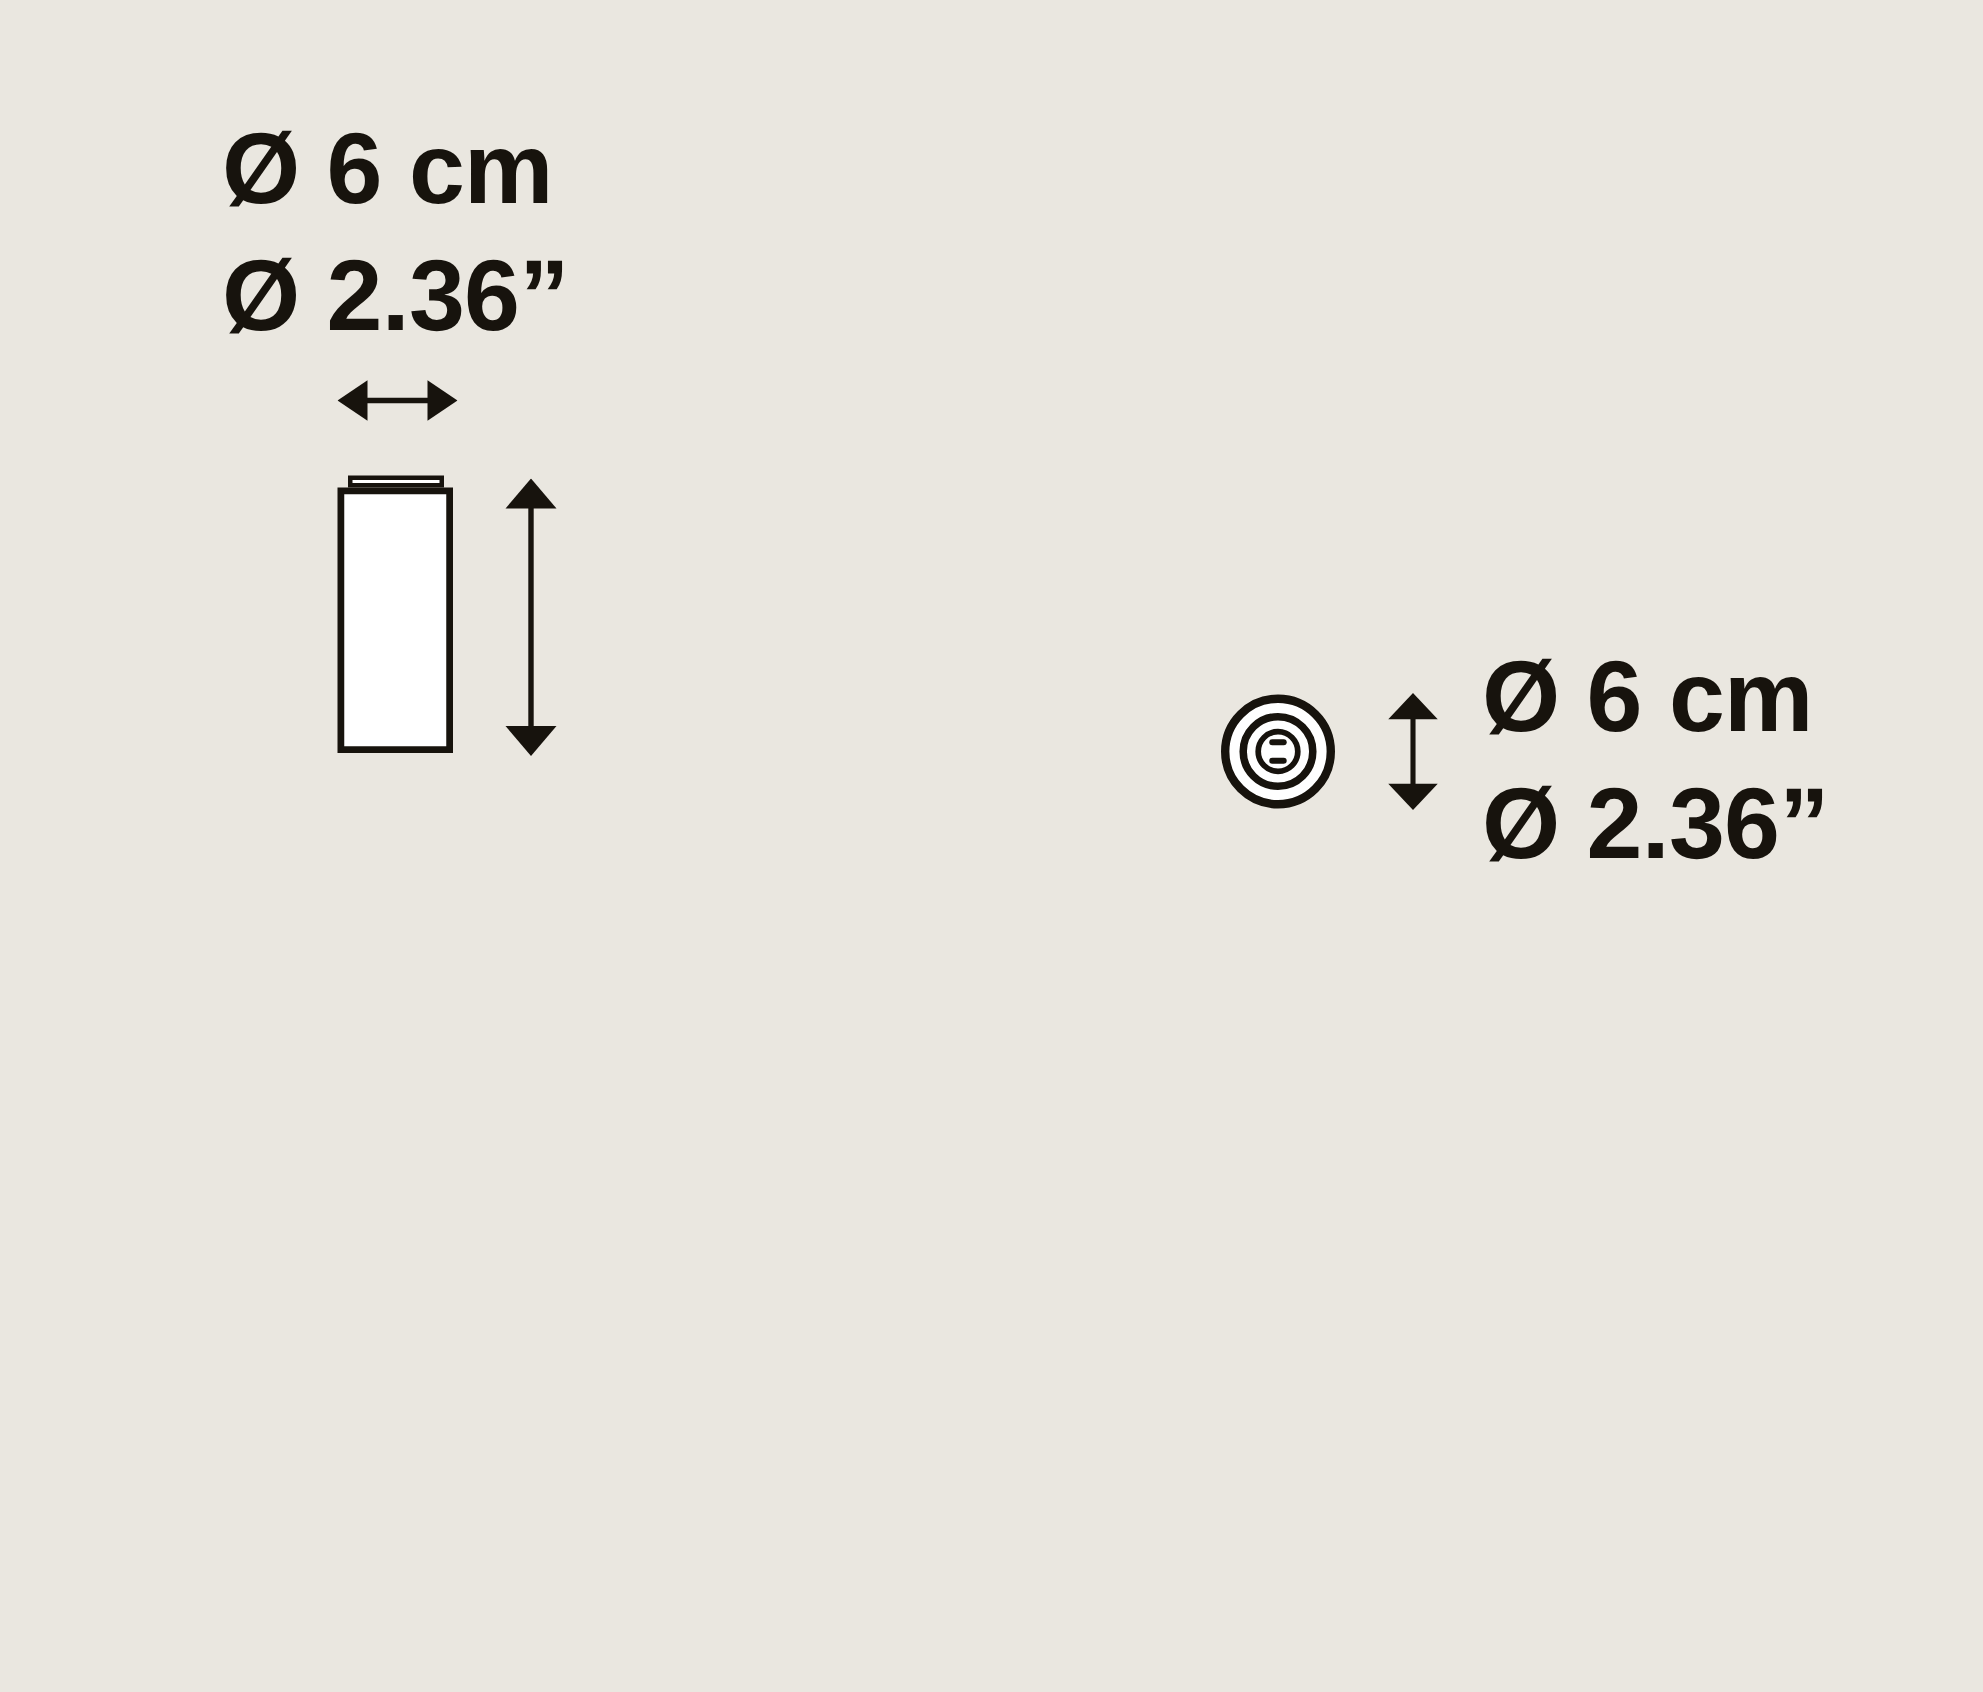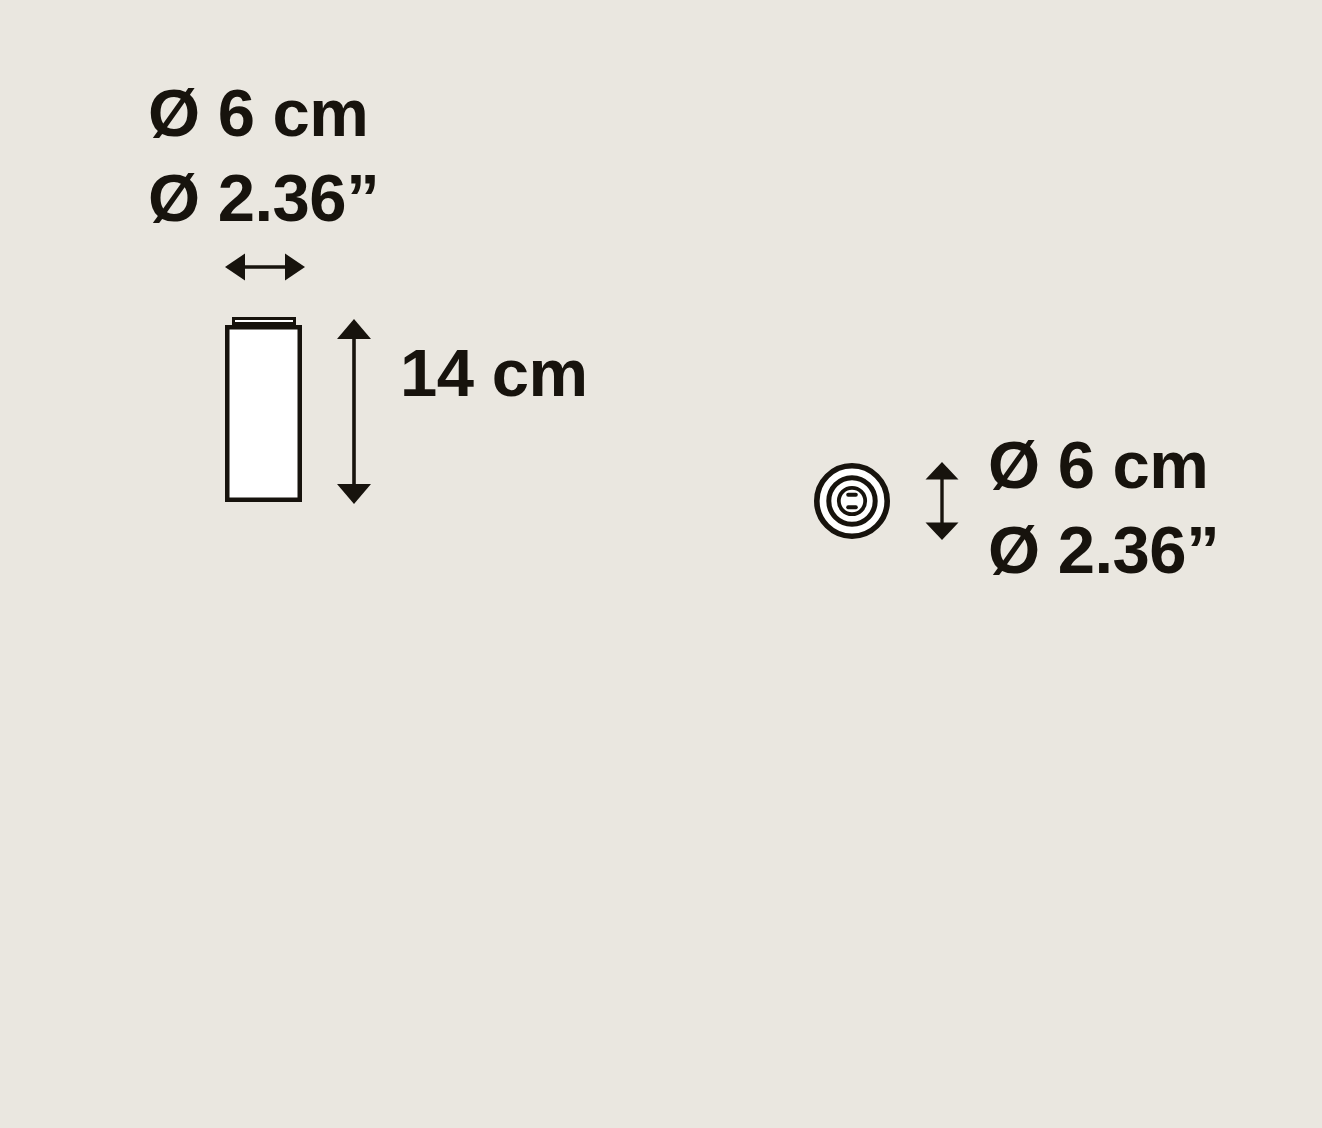--- a/index.html
+++ b/index.html
@@ -52,21 +52,20 @@
     <rect class="shape" x="7.25" y="15.25" width="72.5" height="172.5" stroke-width="4.5"></rect>
   </svg>
 
   <svg class="abs" style="left:336px; top:319px;" width="36" height="185" viewBox="0 0 36 185">
     <line class="stroke" x1="18" y1="10" x2="18" y2="175" stroke-width="3.6"></line>
     <polygon class="solid" points="18,0 1,20 35,20"></polygon>
     <polygon class="solid" points="18,185 1,165 35,165"></polygon>
   </svg>
 
   <div class="dim-label" style="left:400px; top:330px;">
-    <div>14 cm</div>
   </div>
 
   <svg class="abs" style="left:811px; top:460px;" width="82" height="82" viewBox="0 0 82 82">
     <circle class="shape" cx="41" cy="41" r="35.2" stroke-width="5.6"></circle>
     <circle class="shape" cx="41" cy="41" r="23.2" stroke-width="5"></circle>
     <circle class="shape" cx="41" cy="41" r="13.2" stroke-width="3.8"></circle>
     <rect class="solid" x="35.2" y="32.8" width="11.6" height="4" rx="2"></rect>
     <rect class="solid" x="35.2" y="45.2" width="11.6" height="4" rx="2"></rect>
   </svg>
 

